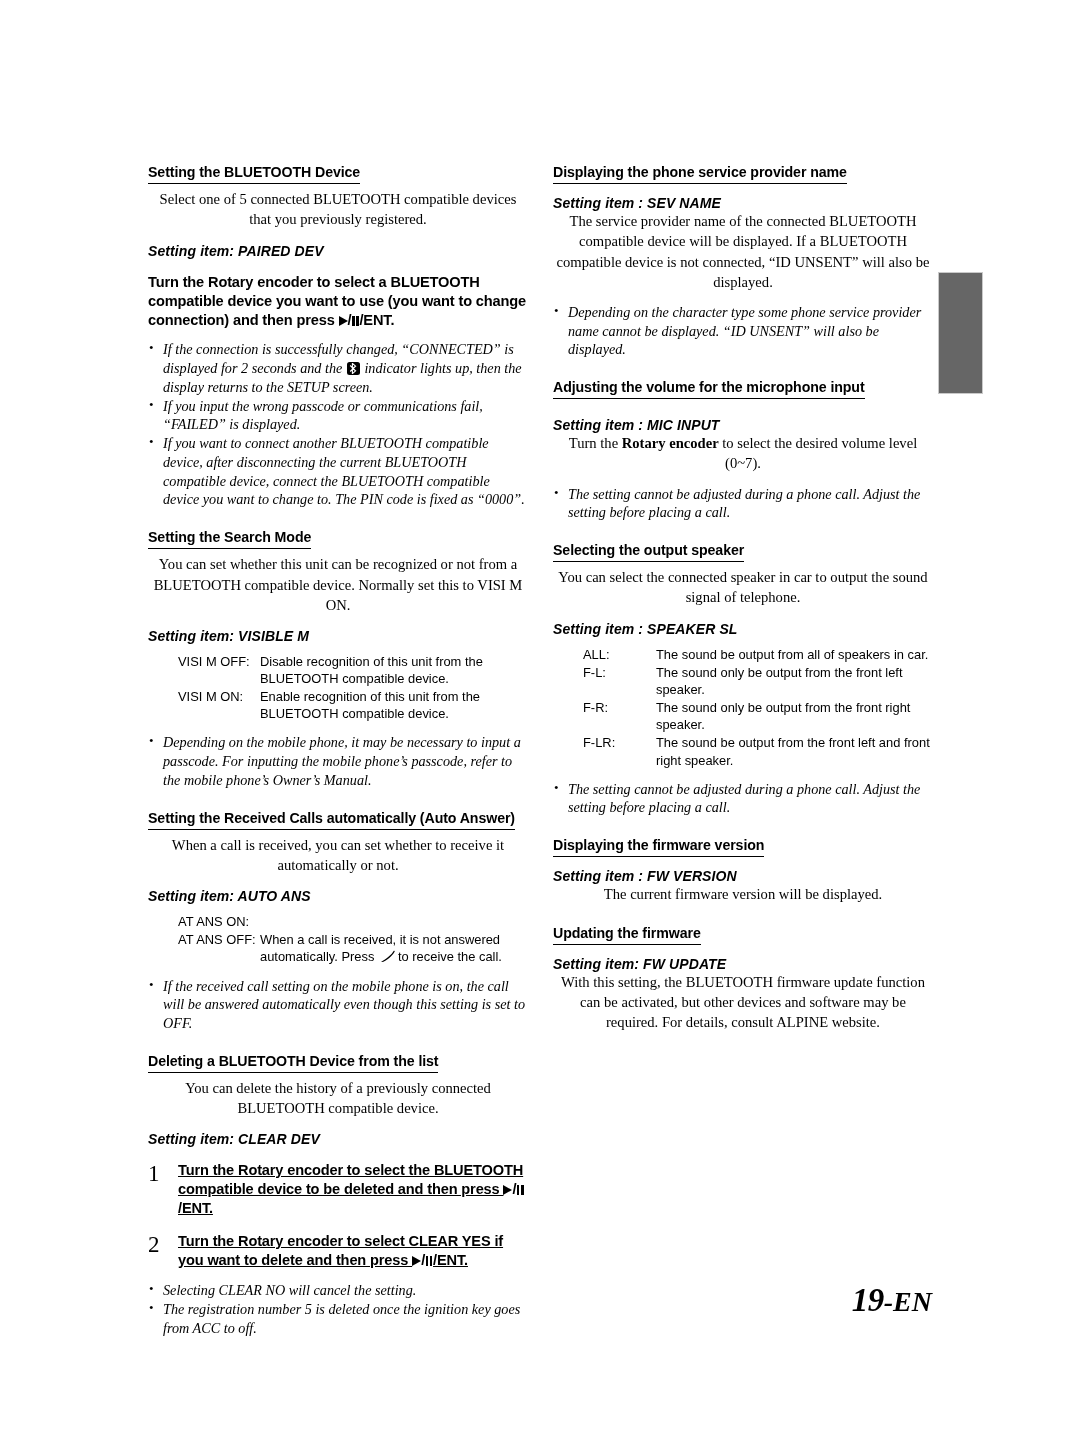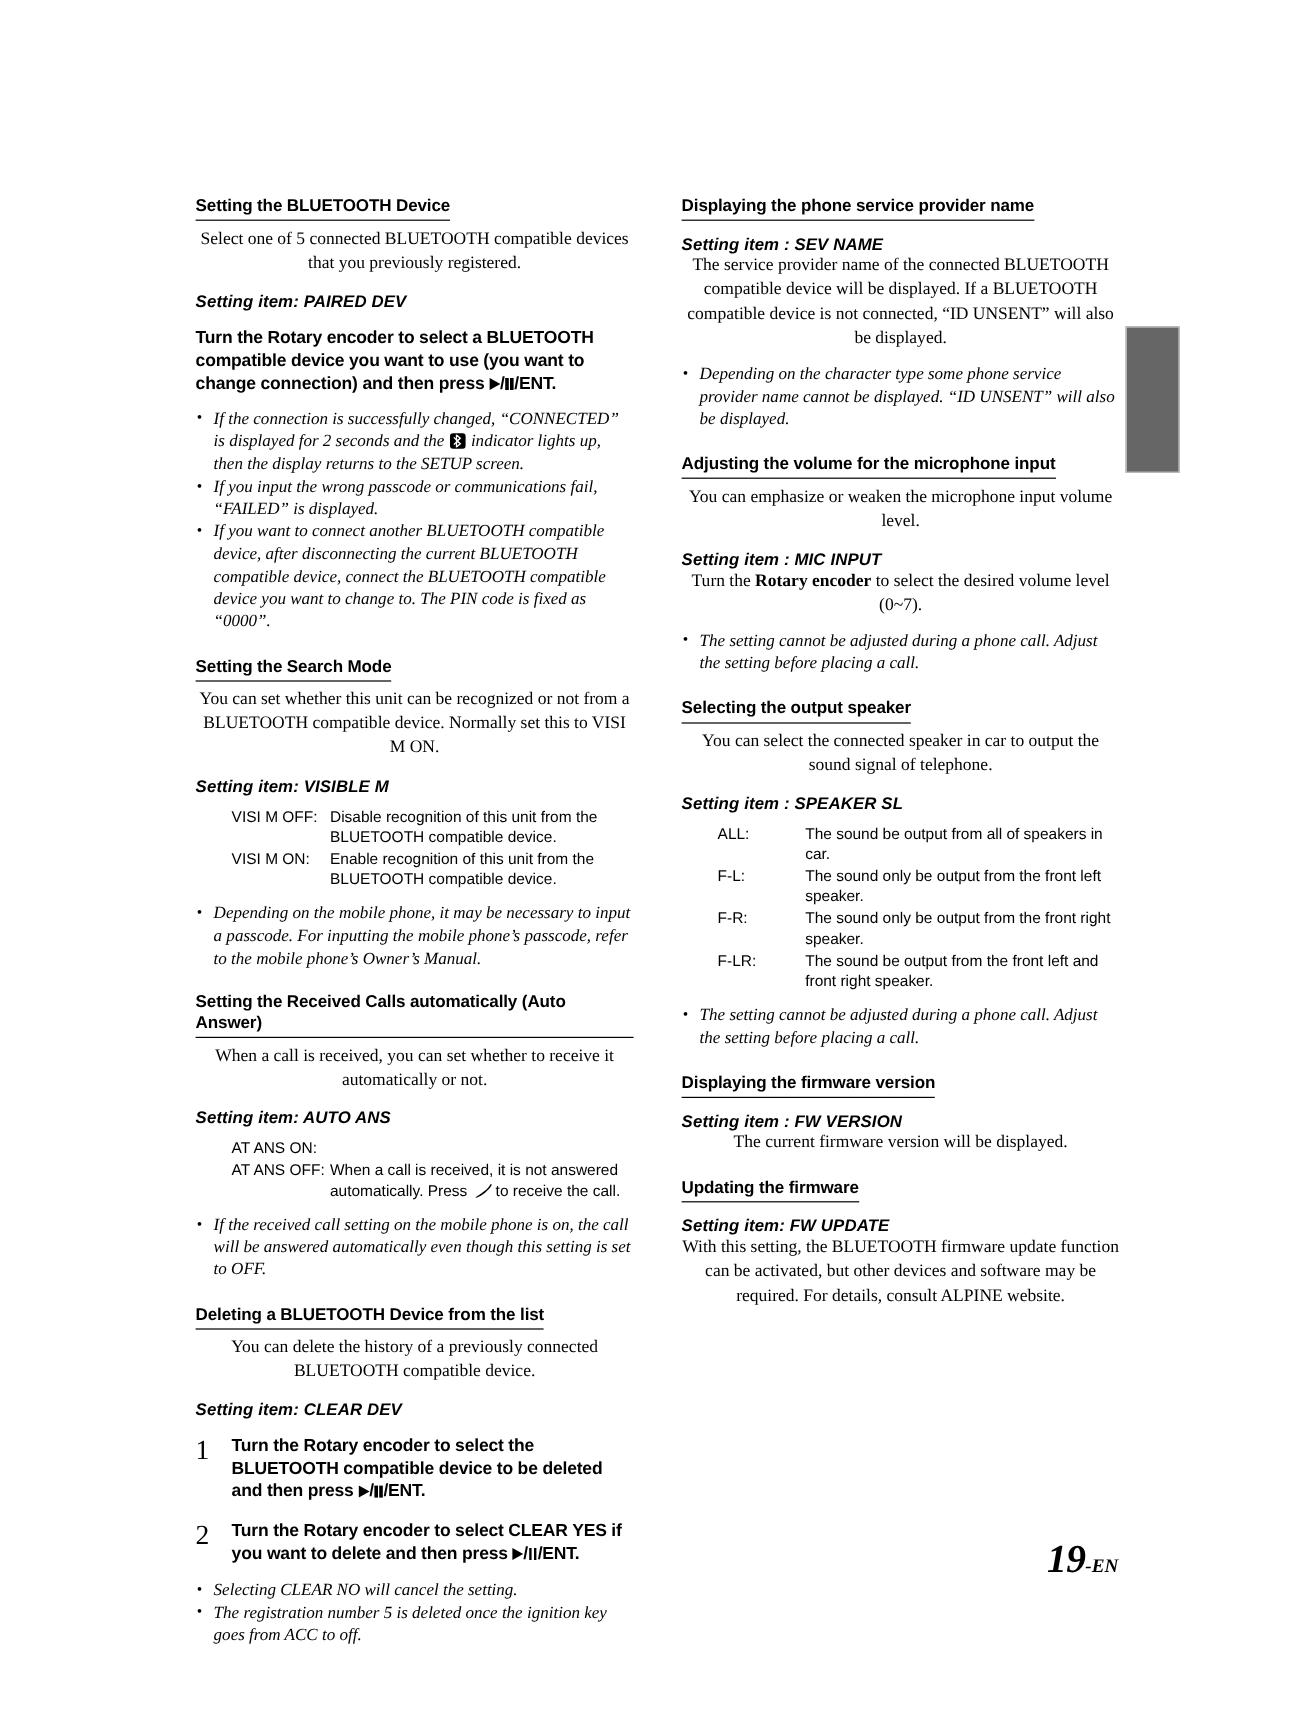--- a/index.html
+++ b/index.html
@@ -50,21 +50,21 @@
     font-family: "Liberation Sans", sans-serif;
     font-size: 14.2px;
     font-weight: bold;
     line-height: 1.22;
     margin: 0 0 5px 0;
     padding: 0 0 2px 0;
     display: inline-block;
     border-bottom: 1.6px solid #000;
     letter-spacing: -0.1px;
   }
-  .sec-wrap { margin-top: 19px; margin-left: 15px; }
+  .sec-wrap { margin-top: 19px; }
   .sec-wrap:first-child { margin-top: 0; }
 
   
   p.body {
     font-size: 14.6px;
     line-height: 1.38;
     margin: 0 0 0 0;
     text-align: center;
   }
 
@@ -103,20 +103,21 @@
     flex: 0 0 30px;
     padding-top: 1px;
   }
   .step-text {
     font-family: "Liberation Sans", sans-serif;
     font-size: 14.6px;
     font-weight: bold;
     line-height: 1.3;
     letter-spacing: -0.15px;
     flex: 1 1 auto;
+    text-decoration: underline;
   }
 
   
   ul.notes {
     list-style: none;
     margin: 11px 0 0 0;
     padding: 0;
   }
   ul.notes li {
     position: relative;
@@ -228,21 +229,21 @@
     top: 1282px;
     width: 932px;
     text-align: right;
     font-family: "Liberation Serif", serif;
     font-style: italic;
     font-weight: bold;
     font-size: 33px;
     letter-spacing: -0.5px;
   }
   .page-number .suffix {
-    font-size: 16px;
+    font-size: 28px;
     letter-spacing: 0px;
     font-family: Liberation Serif, serif;
   }
 </style>
 </head>
 <body>
 
 <div class="page">
 
   <div class="thumb-tab"></div>
@@ -348,21 +349,20 @@
       <h2 class="sec">Displaying the phone service provider name</h2>
       <div class="setting-item tight" style="margin-top:6px">Setting item : SEV NAME</div>
       <p class="body">The service provider name of the connected BLUETOOTH compatible device will be displayed. If a BLUETOOTH compatible device is not connected, “ID UNSENT” will also be displayed.</p>
       <ul class="notes">
         <li>Depending on the character type some phone service provider name cannot be displayed. “ID UNSENT” will also be displayed.</li>
       </ul>
     </div>
 
     <div class="sec-wrap">
       <h2 class="sec">Adjusting the volume for the microphone input</h2>
-      <p class="body">You can emphasize or weaken the microphone input volume level.</p>
       <div class="setting-item tight">Setting item : MIC INPUT</div>
       <p class="body"><span>Turn the </span><span class="serif-bold">Rotary encoder</span><span> to select the desired volume level (0~7).</span></p>
       <ul class="notes">
         <li>The setting cannot be adjusted during a phone call. Adjust the setting before placing a call.</li>
       </ul>
     </div>
 
     <div class="sec-wrap">
       <h2 class="sec">Selecting the output speaker</h2>
       <p class="body">You can select the connected speaker in car to output the sound signal of telephone.</p>

